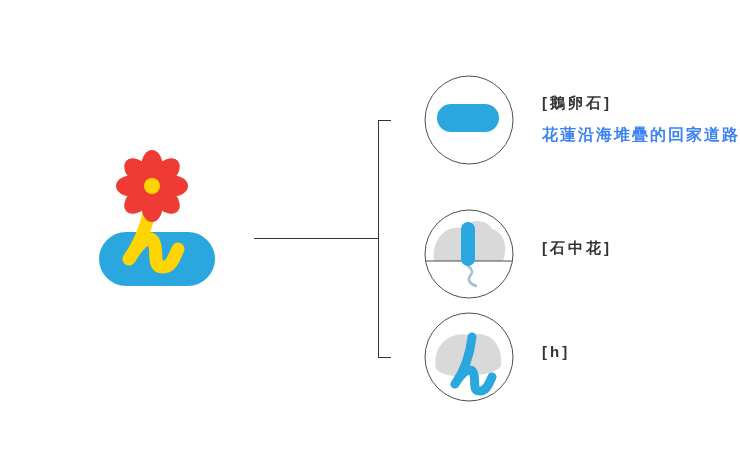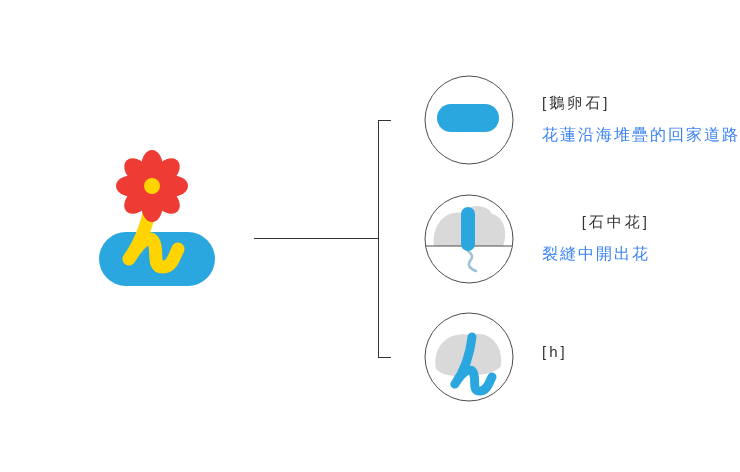--- a/index.html
+++ b/index.html
@@ -1,18 +1,18 @@
 <!DOCTYPE html>
 <html><head>
 <meta charset="utf-8">
 <style>
   html,body{margin:0;padding:0;background:#fff;}
   .canvas{
     position:relative;width:740px;height:472px;background:#ffffff;
-    font-family:"Liberation Sans","DejaVu Sans",sans-serif;overflow:hidden;
+    font-family:"Liberation Sans","DejaVu Sans",sans-serif;overflow:hidden;font-weight:bold;
   }
   .abs{position:absolute;}
   .line{position:absolute;background:#333333;}
   .item{position:absolute;display:flex;align-items:center;}
   .badge{width:90px;height:90px;flex:0 0 auto;}
   .copy{margin-left:28px;display:flex;flex-direction:column;justify-content:center;}
   .label{font-size:15px;letter-spacing:3px;color:#333333;margin-bottom:12px;white-space:nowrap;}
   .desc{font-size:16px;letter-spacing:2px;color:#3b82f6;white-space:nowrap;}
 </style>
 </head>
@@ -45,31 +45,30 @@
     <svg class="badge" viewBox="0 0 90 90">
       <circle cx="45" cy="45" r="44" fill="#ffffff" stroke="#4d4d4d" stroke-width="1"></circle>
       <rect x="13" y="29" width="62" height="28" rx="14" fill="#2BA7E0"></rect>
     </svg>
     <div class="copy">
       <div class="label">[鵝卵石]</div>
       <div class="desc">花蓮沿海堆疊的回家道路</div>
     </div>
   </div>
 
-  <div class="item" style="left:424px;top:194px;height:90px;text-align:right;">
+  <div class="item" style="left:424px;top:209px;height:90px;">
     <svg class="badge" viewBox="0 0 90 90">
       <circle cx="45" cy="45" r="44" fill="#ffffff" stroke="#4d4d4d" stroke-width="1"></circle>
       <path d="M10,52 C7,31 22,15 39,19 C45,9 63,10 68,20 C81,23 84,40 79,52 Z" fill="#D9D9D9"></path>
       <line x1="2" y1="52" x2="88" y2="52" stroke="#4d4d4d" stroke-width="1"></line>
       <path d="M44,57 q7,5 2,10 q-4,6 6,10" fill="none" stroke="#9EC1D4" stroke-width="2.5" stroke-linecap="round"></path>
       <rect x="37" y="13" width="14" height="44" rx="7" fill="#2BA7E0"></rect>
     </svg>
     <div class="copy">
       <div class="label">[石中花]</div>
-      <div class="desc">裂縫中開出花</div>
     </div>
   </div>
 
   <div class="item" style="left:424px;top:312px;height:90px;">
     <svg class="badge" viewBox="0 0 90 90">
       <circle cx="45" cy="45" r="44" fill="#ffffff" stroke="#4d4d4d" stroke-width="1"></circle>
       <path d="M12,57 C8,34 25,19 45,23 C65,17 80,33 77,54 C70,62 56,64 46,62 C34,66 18,64 12,57 Z" fill="#D9D9D9"></path>
       <path d="M48,25 C46,43 41,58 31,72 C39,59 48,53 50,63 C52,71 48,79 56,79 C63,79 65,71 68,65" fill="none" stroke="#2BA7E0" stroke-width="9" stroke-linecap="round" stroke-linejoin="round"></path>
     </svg>
     <div class="copy">

